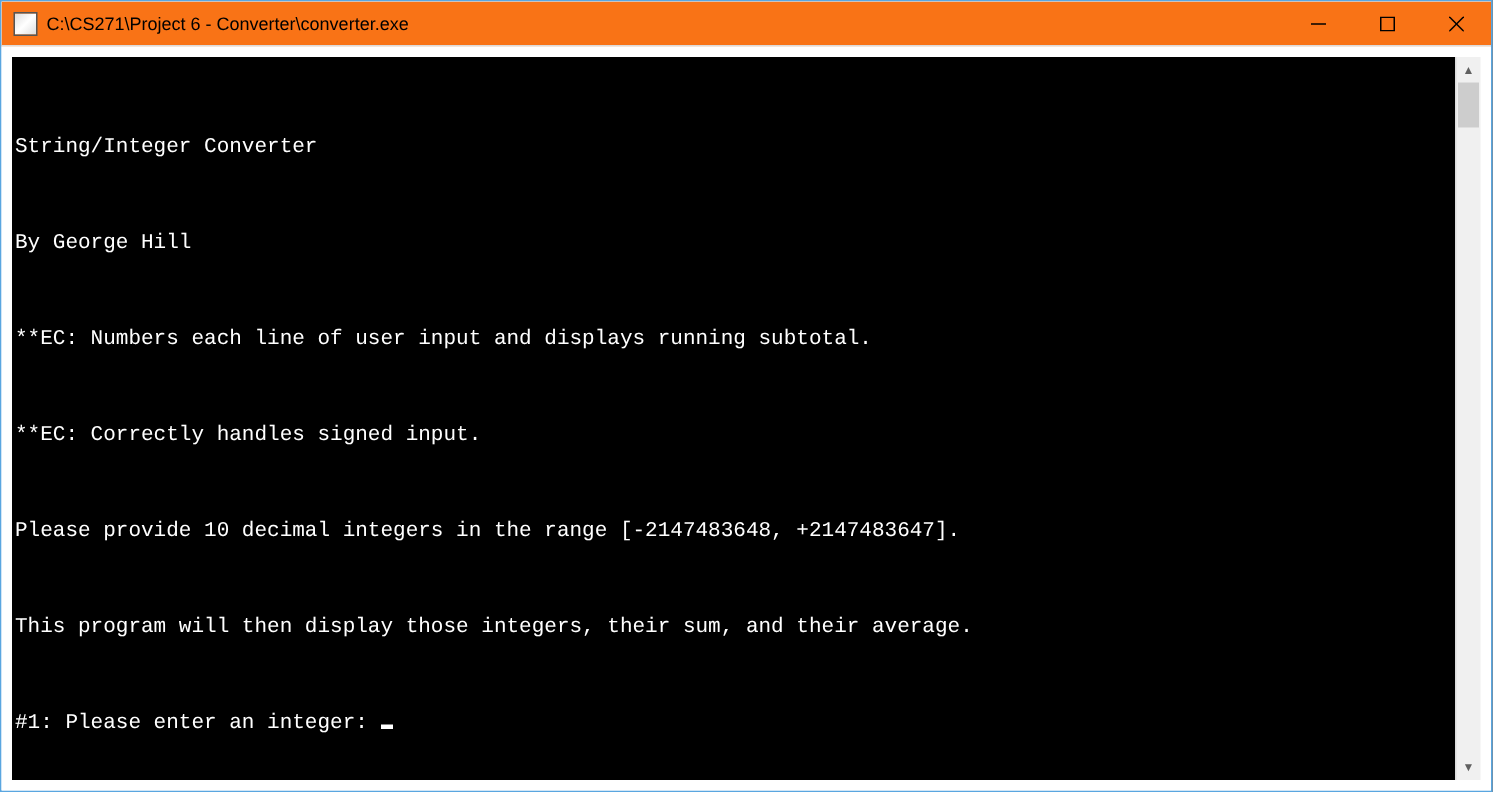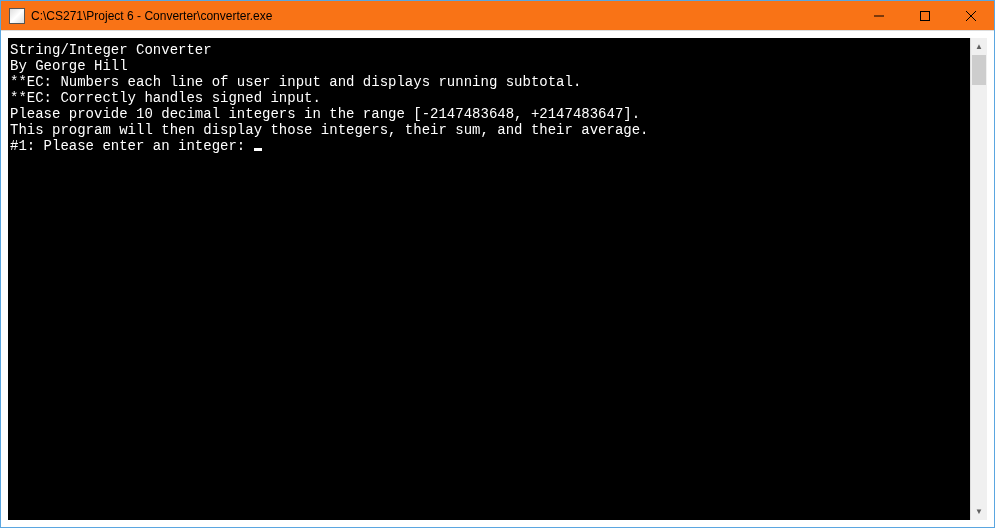--- a/index.html
+++ b/index.html
@@ -104,21 +104,21 @@
     .scroll-arrow.up { top: 0; }
     .scroll-arrow.down { bottom: 0; }
     .cursor {
       display: inline-block;
       width: 8px;
       height: 3px;
       background: #ffffff;
       vertical-align: baseline;
       margin-bottom: -1px;
     }
-    .cline { display: block; }
+    .cline { display: block; margin-top: 48px; }
   </style>
 </head>
 <body>
 
 <div class="window">
   <div class="titlebar">
     <span class="titlebar-icon"></span>
     <span class="titlebar-title">C:\CS271\Project 6 - Converter\converter.exe</span>
     <div class="titlebar-buttons">
       <button class="titlebar-btn" aria-label="Minimize">

